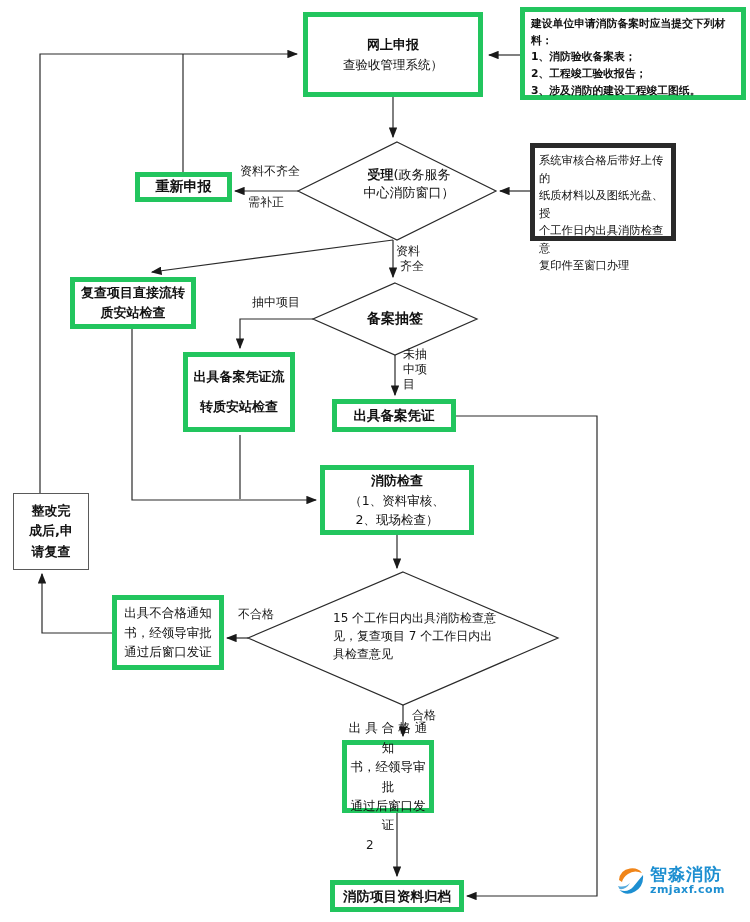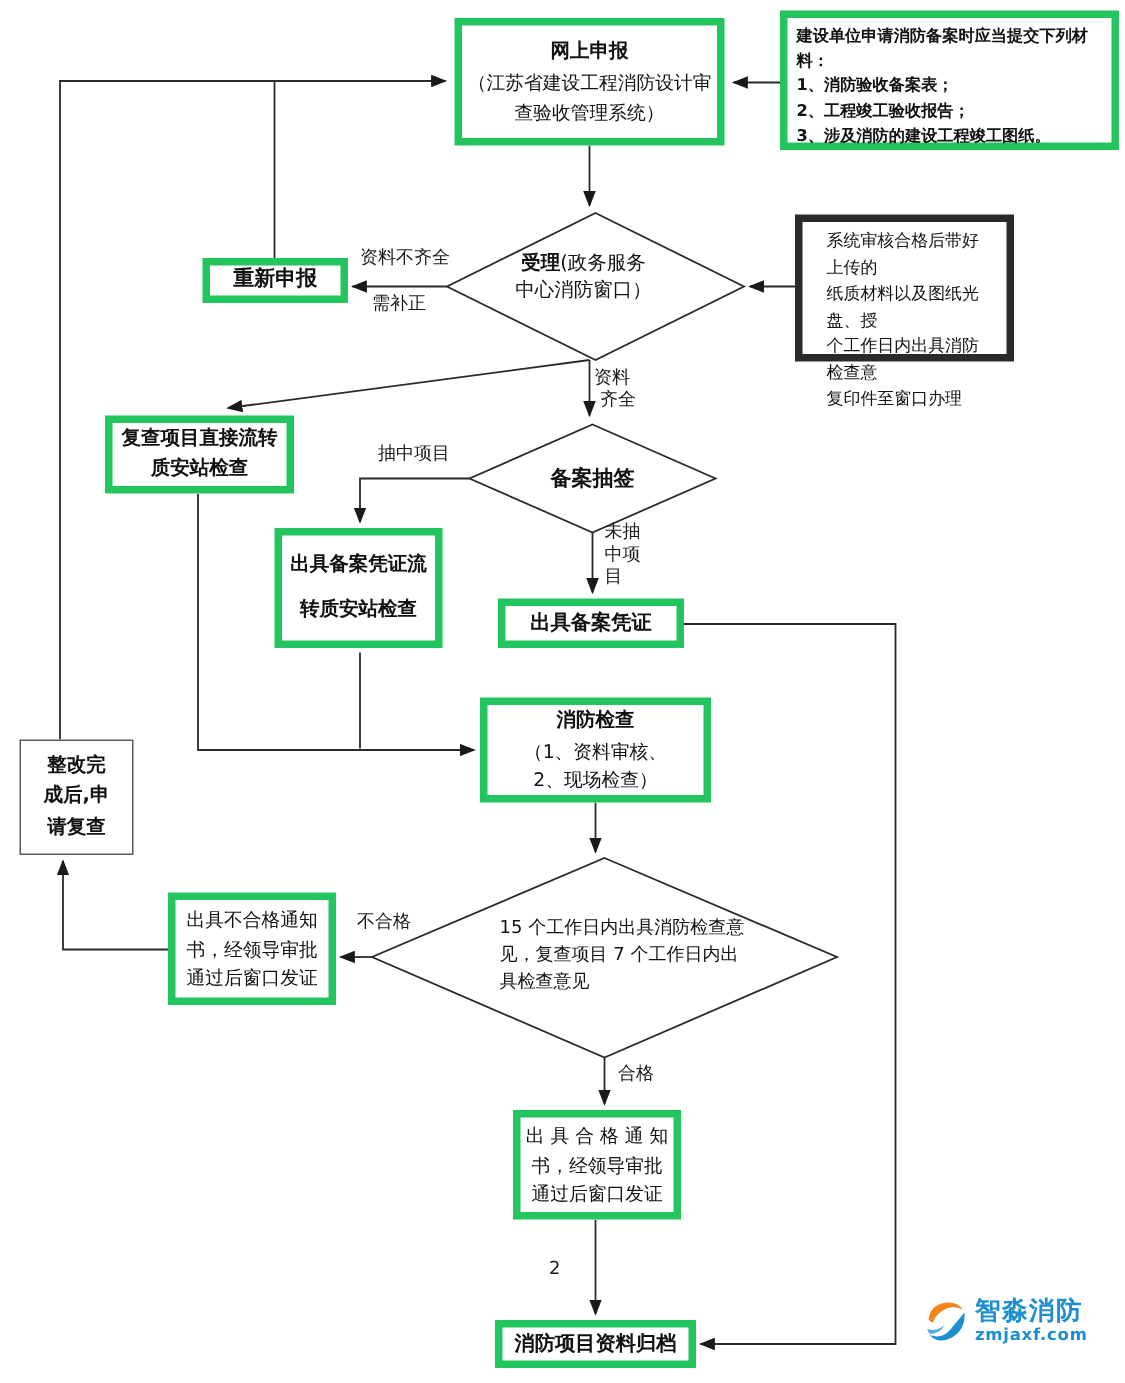--- a/index.html
+++ b/index.html
@@ -51,36 +51,35 @@
     </g>
     <g fill="#fff" stroke="#2a2a2a" stroke-width="1.2">
       <polygon points="397,142 496,191 397,240 298,191"></polygon>
       <polygon points="395,283 477,319 395,355 313,319"></polygon>
       <polygon points="403,572 558,638 403,705 248,638"></polygon>
     </g>
   </svg>
 
   <div class="node" style="left:303px;top:12px;width:180px;height:85px;">
     <div class="bold">网上申报</div>
-    <div style="font-size:12.5px;">（江苏省建设工程消防设计审</div>
     <div style="font-size:12.5px;">查验收管理系统）</div>
   </div>
 
   <div class="node left-align" style="left:520px;top:7px;width:226px;height:93px;padding:4px 6px;font-size:10.8px;font-weight:bold;justify-content:space-around;">
     <div>建设单位申请消防备案时应当提交下列材料：</div>
     <div>1、消防验收备案表；</div>
     <div>2、工程竣工验收报告；</div>
     <div>3、涉及消防的建设工程竣工图纸。</div>
   </div>
 
   <div class="node bold" style="left:135px;top:172px;width:97px;height:30px;font-size:14px;">
     <div>重新申报</div>
   </div>
 
-  <div class="node left-align" style="left:530px;top:143px;width:146px;height:98px;padding:4px 16px;font-size:11.3px;justify-content:space-around;border-color:#2a2a2a;">
+  <div class="node left-align" style="left:530px;top:143px;width:146px;height:98px;padding:4px 4px;font-size:11.3px;justify-content:space-around;border-color:#2a2a2a;">
     <div>系统审核合格后带好上传的</div>
     <div>纸质材料以及图纸光盘、授</div>
     <div>个工作日内出具消防检查意</div>
     <div>复印件至窗口办理</div>
   </div>
 
   <div class="node bold" style="left:70px;top:277px;width:126px;height:52px;font-size:13px;">
     <div>复查项目直接流转</div>
     <div>质安站检查</div>
   </div>
@@ -105,31 +104,31 @@
     <div>成后,申</div>
     <div>请复查</div>
   </div>
 
   <div class="node" style="left:112px;top:595px;width:112px;height:75px;font-size:12.5px;">
     <div>出具不合格通知</div>
     <div>书，经领导审批</div>
     <div>通过后窗口发证</div>
   </div>
 
-  <div class="node" style="left:342px;top:740px;width:112px;height:73px;font-size:12.5px;">
+  <div class="node" style="left:342px;top:740px;width:92px;height:73px;font-size:12.5px;">
     <div>出 具 合 格 通 知</div>
     <div>书，经领导审批</div>
     <div>通过后窗口发证</div>
   </div>
 
   <div class="node bold" style="left:330px;top:880px;width:134px;height:32px;font-size:13.5px;">
     <div>消防项目资料归档</div>
   </div>
 
-  <div class="dtext" style="left:300px;top:166px;width:178px;">
+  <div class="dtext" style="left:320px;top:166px;width:178px;">
     <div><span class="bold">受理</span><span>(政务服务</span></div>
     <div>中心消防窗口）</div>
   </div>
 
   <div class="dtext bold" style="left:335px;top:310px;width:120px;font-size:14px;">备案抽签</div>
 
   <div class="dtext" style="left:333px;top:609px;width:196px;text-align:left;font-size:12px;line-height:18px;">
     <div>15 个工作日内出具消防检查意</div>
     <div>见，复查项目 7 个工作日内出</div>
     <div>具检查意见</div>

